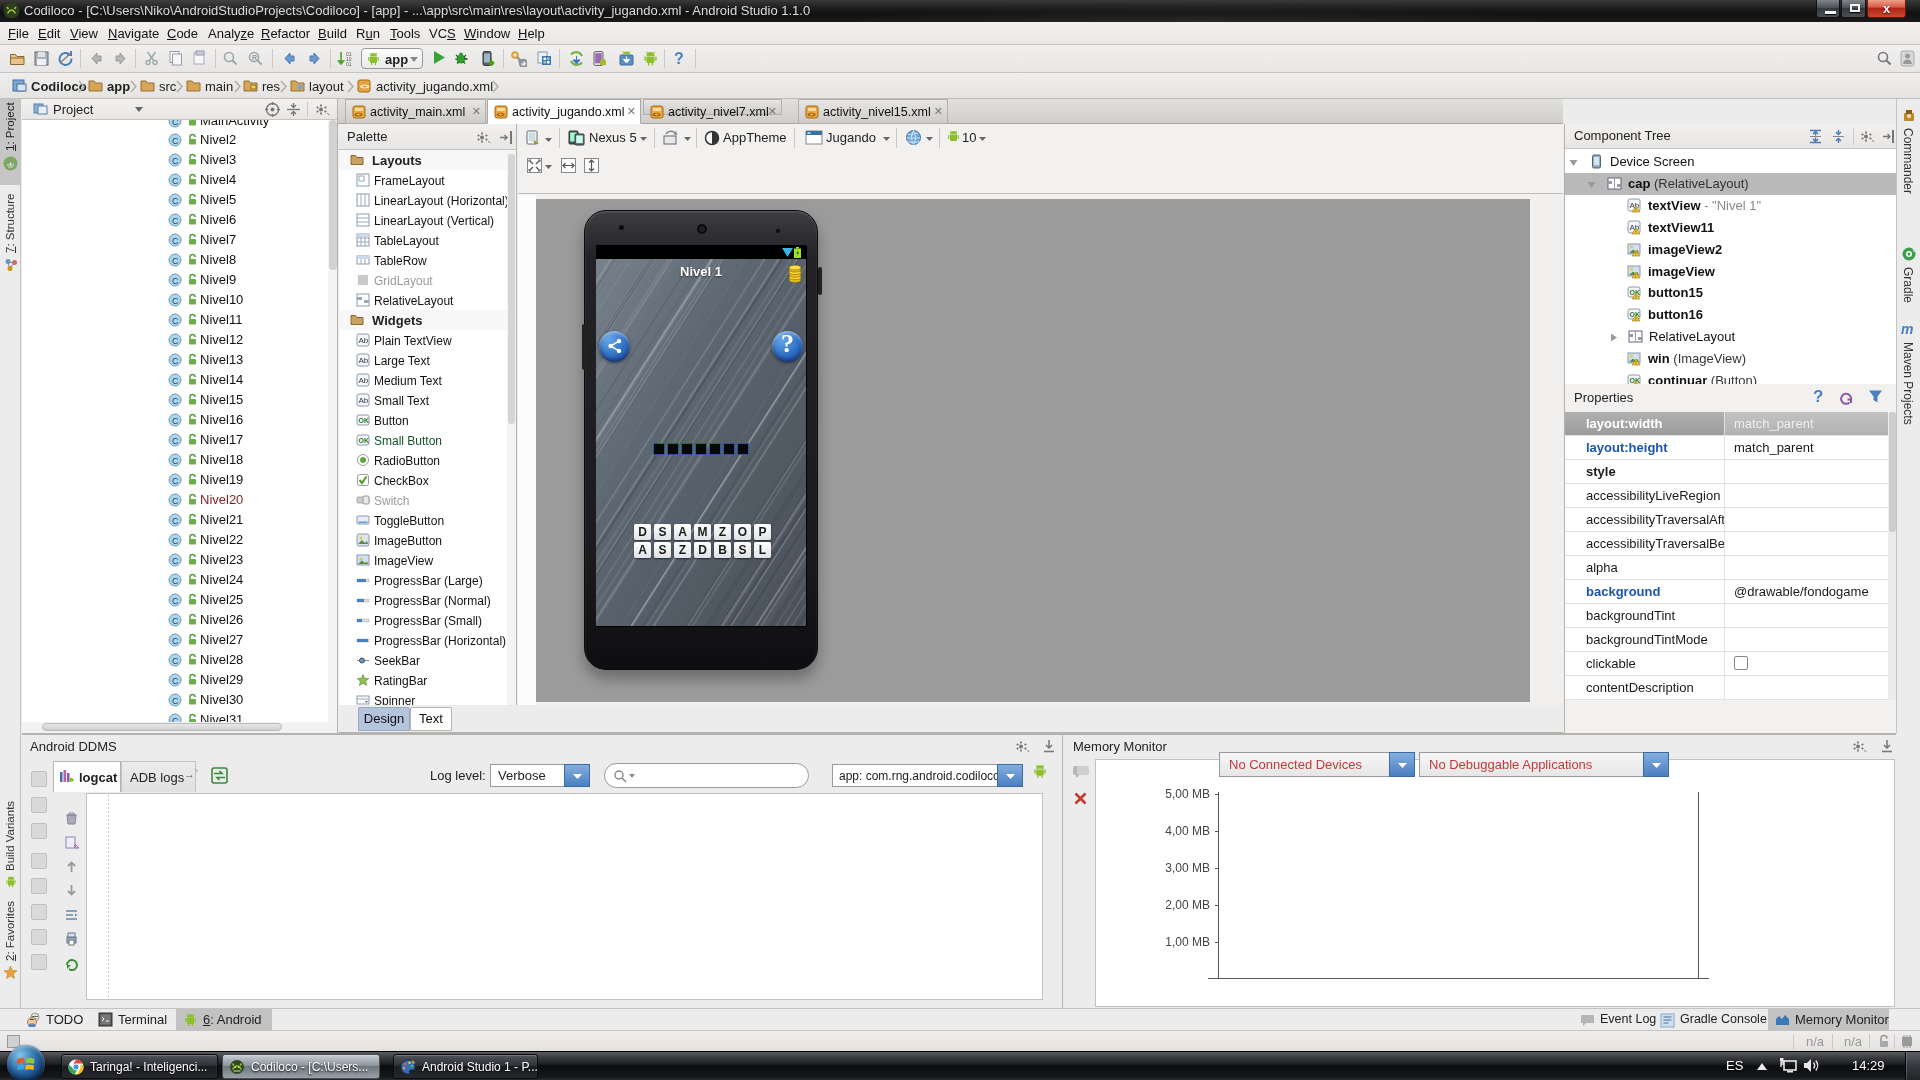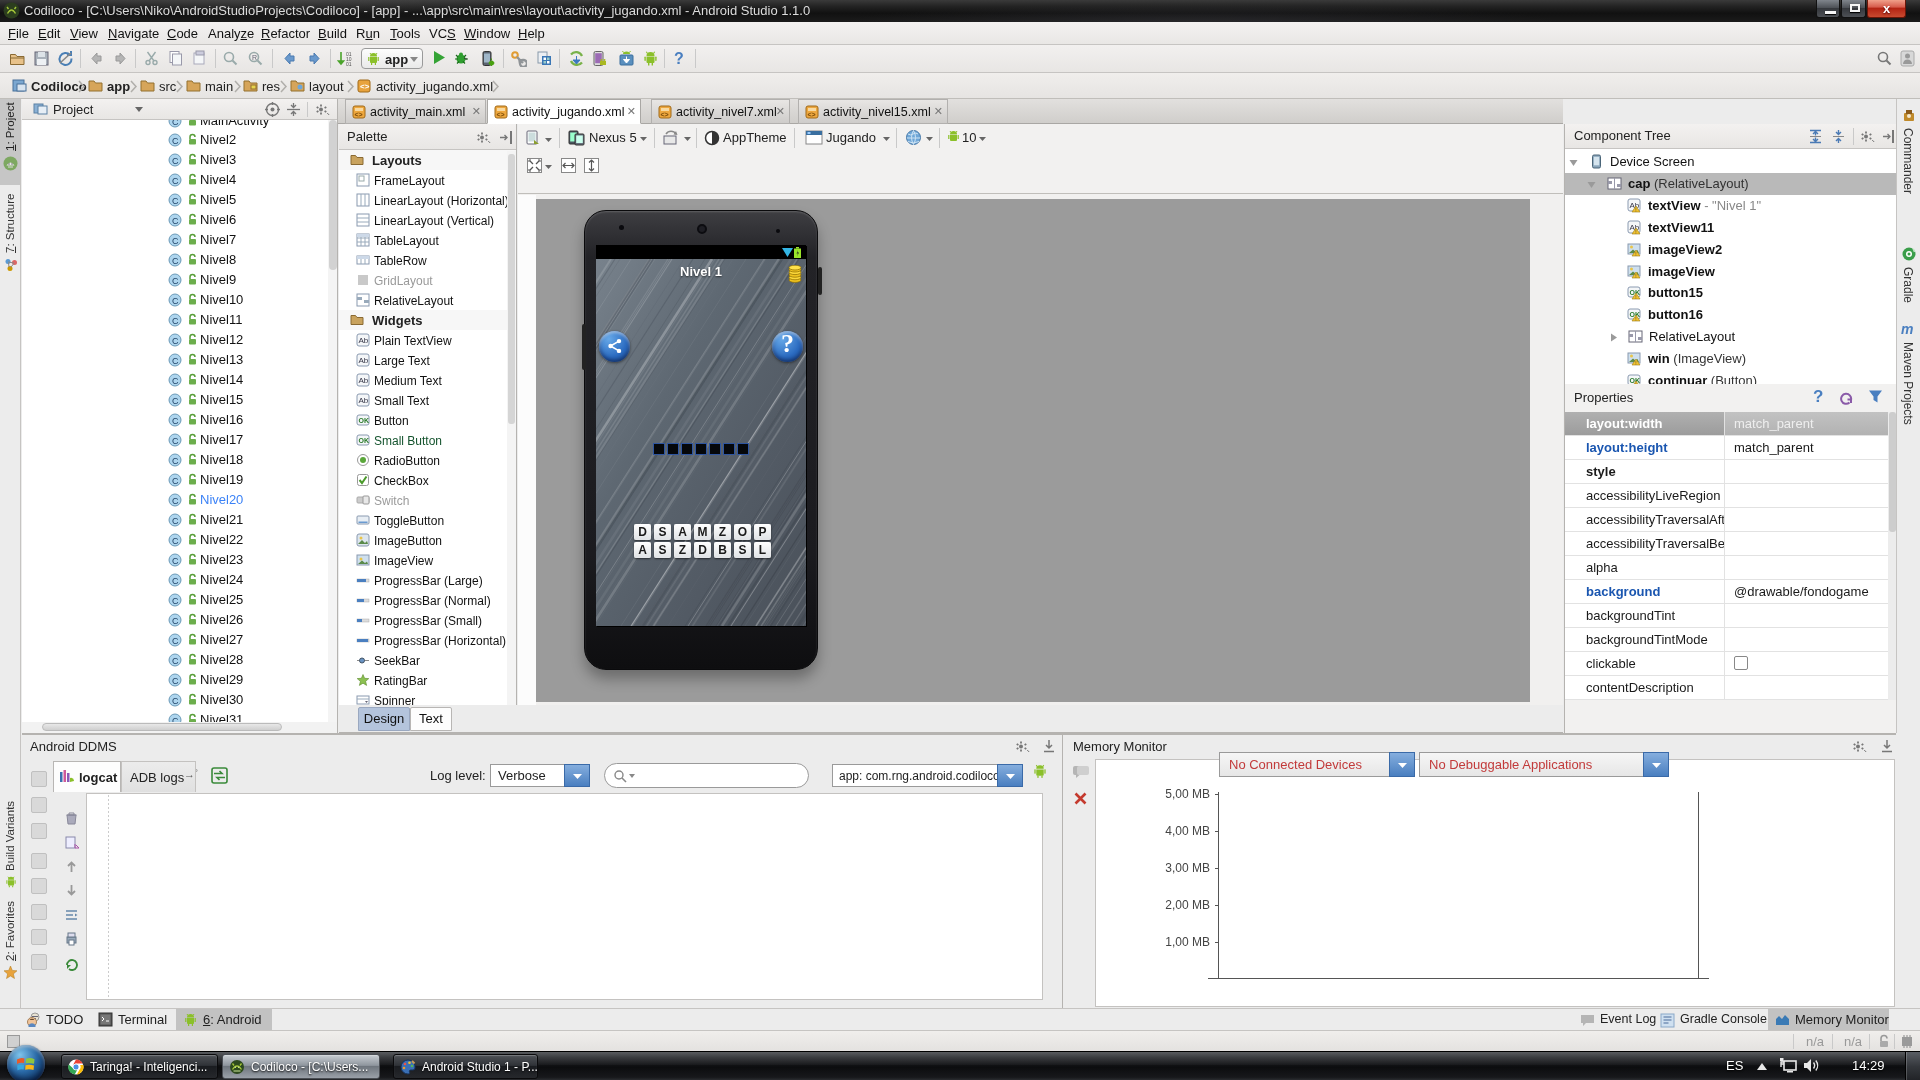--- a/index.html
+++ b/index.html
@@ -537,21 +537,21 @@
       </div>
       <div class="abs" style="left:0;top:391px;width:316px;height:20px">
  <svg class="abs" style="left:146px;top:3px" width="14" height="14" viewBox="0 0 14 14">
           <circle cx="7" cy="7" r="6" fill="#aed5ee" stroke="#6a9ab8"></circle>
           <text x="4" y="10.5" font-size="9" fill="#246">C</text>
         </svg>
  <svg class="abs" style="left:164px;top:3px" width="13" height="13" viewBox="0 0 13 13">
           <path d="M4 6 v-2 a2.5 2.5 0 0 1 5 0" fill="none" stroke="#5a9e3a" stroke-width="1.5"></path>
           <rect x="3" y="6" width="7" height="5.5" rx="1" fill="#6cae4c"></rect>
         </svg>
- <span class="abs" style="left:178px;top:2px;font-size:13px;color:#3b82f6">Nivel20</span>
+ <span class="abs" style="left:178px;top:2px;font-size:13px;color:#7f1d1d">Nivel20</span>
       </div>
       <div class="abs" style="left:0;top:411px;width:316px;height:20px">
  <svg class="abs" style="left:146px;top:3px" width="14" height="14" viewBox="0 0 14 14">
           <circle cx="7" cy="7" r="6" fill="#aed5ee" stroke="#6a9ab8"></circle>
           <text x="4" y="10.5" font-size="9" fill="#246">C</text>
         </svg>
  <svg class="abs" style="left:164px;top:3px" width="13" height="13" viewBox="0 0 13 13">
           <path d="M4 6 v-2 a2.5 2.5 0 0 1 5 0" fill="none" stroke="#5a9e3a" stroke-width="1.5"></path>
           <rect x="3" y="6" width="7" height="5.5" rx="1" fill="#6cae4c"></rect>
         </svg>
@@ -713,21 +713,21 @@
       </div>
       <div class="abs" style="left:149px;top:0;width:154px;height:25px;background:#fff;border:1px solid #a9a7a4;border-bottom:1px solid #fff">
         <svg class="abs" style="left:6px;top:5px" width="14" height="14" viewBox="0 0 14 14">
           <rect x="1" y="1" width="12" height="12" rx="2" fill="#eda73e" stroke="#a06a1a"></rect>
           <rect x="3" y="3" width="8" height="3" fill="#f8d9a0"></rect>
           <text x="2.5" y="11.5" font-size="7" fill="#7a4a08" font-weight="bold">&lt;&gt;</text>
         </svg>
     <span class="abs" style="left:24px;top:5px;font-size:12.5px;color:#111">activity_jugando.xml</span>
     <span class="abs" style="right:4px;top:5px;font-size:11px;color:#777">✕</span>
       </div>
-      <div class="abs" style="left:313px;top:0;width:139px;height:25px;background:linear-gradient(180deg,#e8e6e4,#cecccA);border:1px solid #b2b0ae">
+      <div class="abs" style="left:305px;top:0;width:139px;height:16px;background:linear-gradient(180deg,#e8e6e4,#cecccA);border:1px solid #b2b0ae">
         <svg class="abs" style="left:6px;top:5px" width="14" height="14" viewBox="0 0 14 14">
           <rect x="1" y="1" width="12" height="12" rx="2" fill="#eda73e" stroke="#a06a1a"></rect>
           <rect x="3" y="3" width="8" height="3" fill="#f8d9a0"></rect>
           <text x="2.5" y="11.5" font-size="7" fill="#7a4a08" font-weight="bold">&lt;&gt;</text>
         </svg>
     <span class="abs" style="left:24px;top:5px;font-size:12.5px;color:#111">activity_nivel7.xml</span>
     <span class="abs" style="right:4px;top:5px;font-size:11px;color:#777">✕</span>
       </div>
       <div class="abs" style="left:460px;top:0;width:150px;height:25px;background:linear-gradient(180deg,#e8e6e4,#cecccA);border:1px solid #b2b0ae">
         <svg class="abs" style="left:6px;top:5px" width="14" height="14" viewBox="0 0 14 14">

